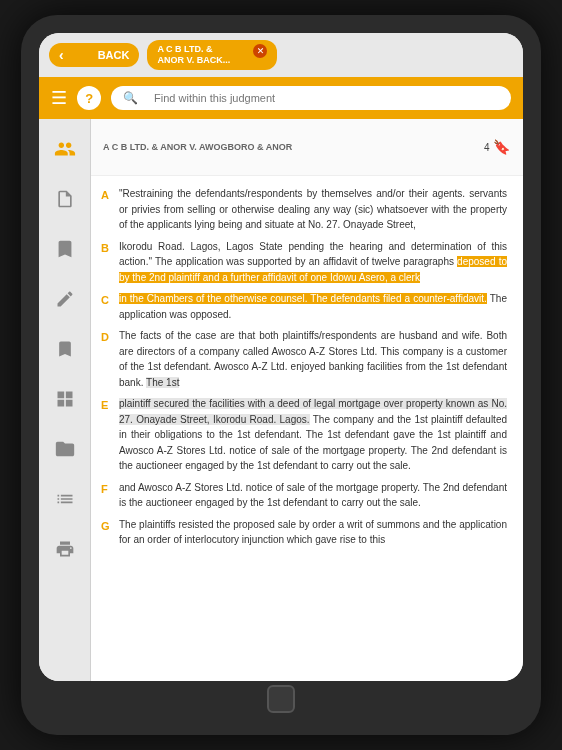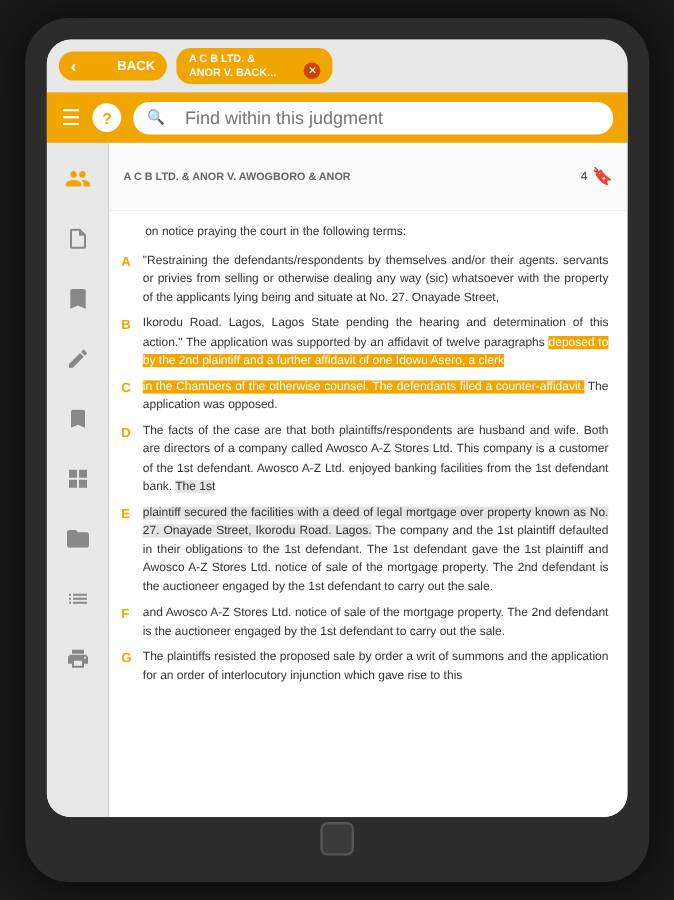--- a/index.html
+++ b/index.html
@@ -59,21 +59,21 @@
       color: white;
       font-size: 11px;
       font-weight: bold;
       padding-left: 30px;
     }
     .tab-pill {
       background: #f0a500;
       border-radius: 12px;
       padding: 4px 10px;
       display: flex;
-      align-items: flex-end;
+      align-items: flex-start;
       justify-content: space-between;
       gap: 6px;
       flex: 1;
       max-width: 130px;
     }
     .tab-text {
       color: white;
       font-size: 9px;
       font-weight: bold;
       line-height: 1.2;
@@ -114,21 +114,21 @@
       padding: 5px 12px;
       gap: 6px;
     }
     .search-icon {
       color: #aaa;
       font-size: 12px;
     }
     .search-input {
       border: none;
       outline: none;
-      font-size: 15px;
+      font-size: 11px;
       color: #999;
       background: transparent;
       width: 100%;
       padding-left: 10px;
     }
     
     .content-area {
       flex: 1;
       display: flex;
       overflow: hidden;
@@ -336,21 +336,20 @@
       <div class="doc-area">
         <div class="doc-header">
           <span class="doc-title">A C B LTD. &amp; ANOR V. AWOGBORO &amp; ANOR</span>
           <div class="doc-page">
             <span>4</span>
             <span class="bookmark-icon">🔖</span>
           </div>
         </div>
 
         <div class="doc-body">
-          <p class="intro-text">on notice praying the court in the following terms:</p>
 
           <div class="para-row">
             <span class="para-label">A</span>
             <span class="para-text">"Restraining the defendants/respondents by themselves and/or their agents. servants or privies from selling or otherwise dealing any way (sic) whatsoever with the property of the applicants lying being and situate at No. 27. Onayade Street,</span>
           </div>
 
           <div class="para-row">
             <span class="para-label">B</span>
             <span class="para-text">Ikorodu Road. Lagos, Lagos State pending the hearing and determination of this action." The application was supported by an affidavit of twelve paragraphs <span class="highlight-orange">deposed to by the 2nd plaintiff and a further affidavit of one Idowu Asero, a clerk</span></span>
           </div>

